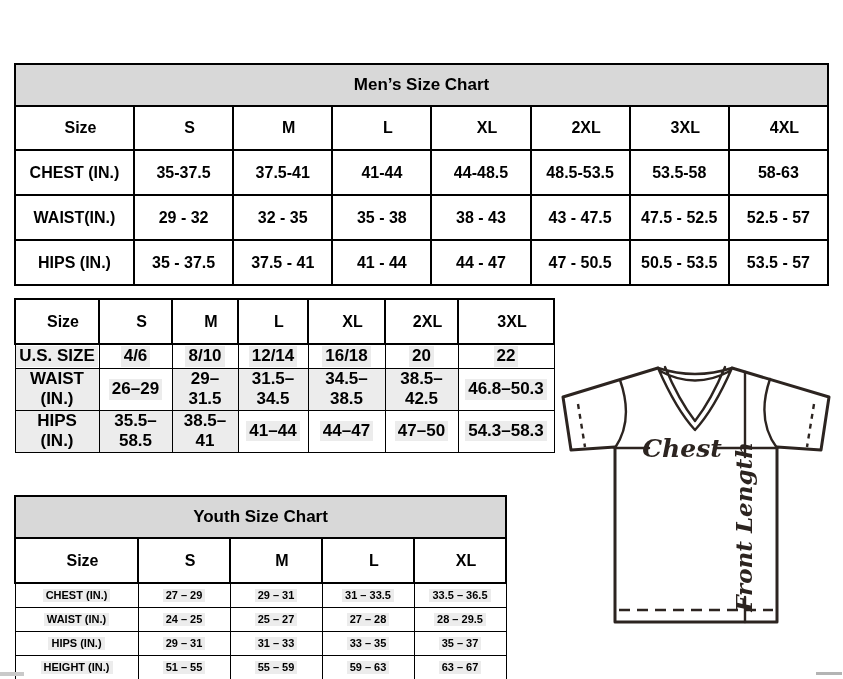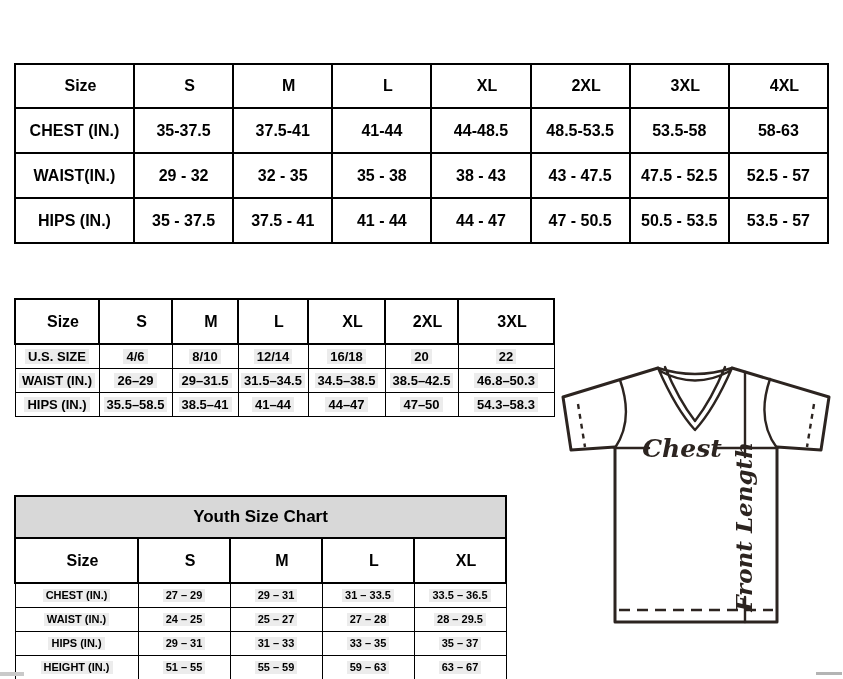--- a/index.html
+++ b/index.html
@@ -32,21 +32,21 @@
   }
   .sizetable tr.banner td{background:var(--banner-bg);font-size:17px;height:40px;}
   .sizetable tr.head th{height:42px;font-size:16px;padding-left:12px;}
 
   #mens-table{left:14px;top:63px;width:815px;}
   #mens-table col.c0{width:119px;}
   #mens-table tr.data td{height:43px;font-size:16px;}
 
   #womens-table{left:14px;top:298px;width:539px;}
   #womens-table tr.head th{height:43px;}
-  #womens-table tr.data td{height:23px;font-size:13px;border-width:1.5px;}
+  #womens-table tr.data td{height:23px;font-size:17px;border-width:1.5px;}
 
   #youth-table{left:14px;top:495px;width:493px;}
   #youth-table col.c0{width:123px;}
   #youth-table tr.head th{height:43px;}
   #youth-table tr.data td{height:23px;font-size:11px;border-width:1.5px;}
 
   .hl{background:var(--highlight-bg);padding:0 3px;display:inline-block;line-height:1.2;}
 
   .jersey-svg{position:absolute;left:552px;top:360px;width:292px;height:272px;}
   .jline{stroke:var(--diagram-stroke);fill:none;stroke-width:3;stroke-linejoin:round;stroke-linecap:round;}
@@ -74,20 +74,23 @@
         <col class="c0">
         <col>
         <col>
         <col>
         <col>
         <col>
         <col>
         <col>
       </colgroup>
   <tbody>
+        <tr class="banner">
+          <td colspan="8">Men’s Size Chart</td>
+        </tr>
         <tr class="head">
           <th>Size</th>
           <th>S</th>
           <th>M</th>
           <th>L</th>
           <th>XL</th>
           <th>2XL</th>
           <th>3XL</th>
           <th>4XL</th>
         </tr>

